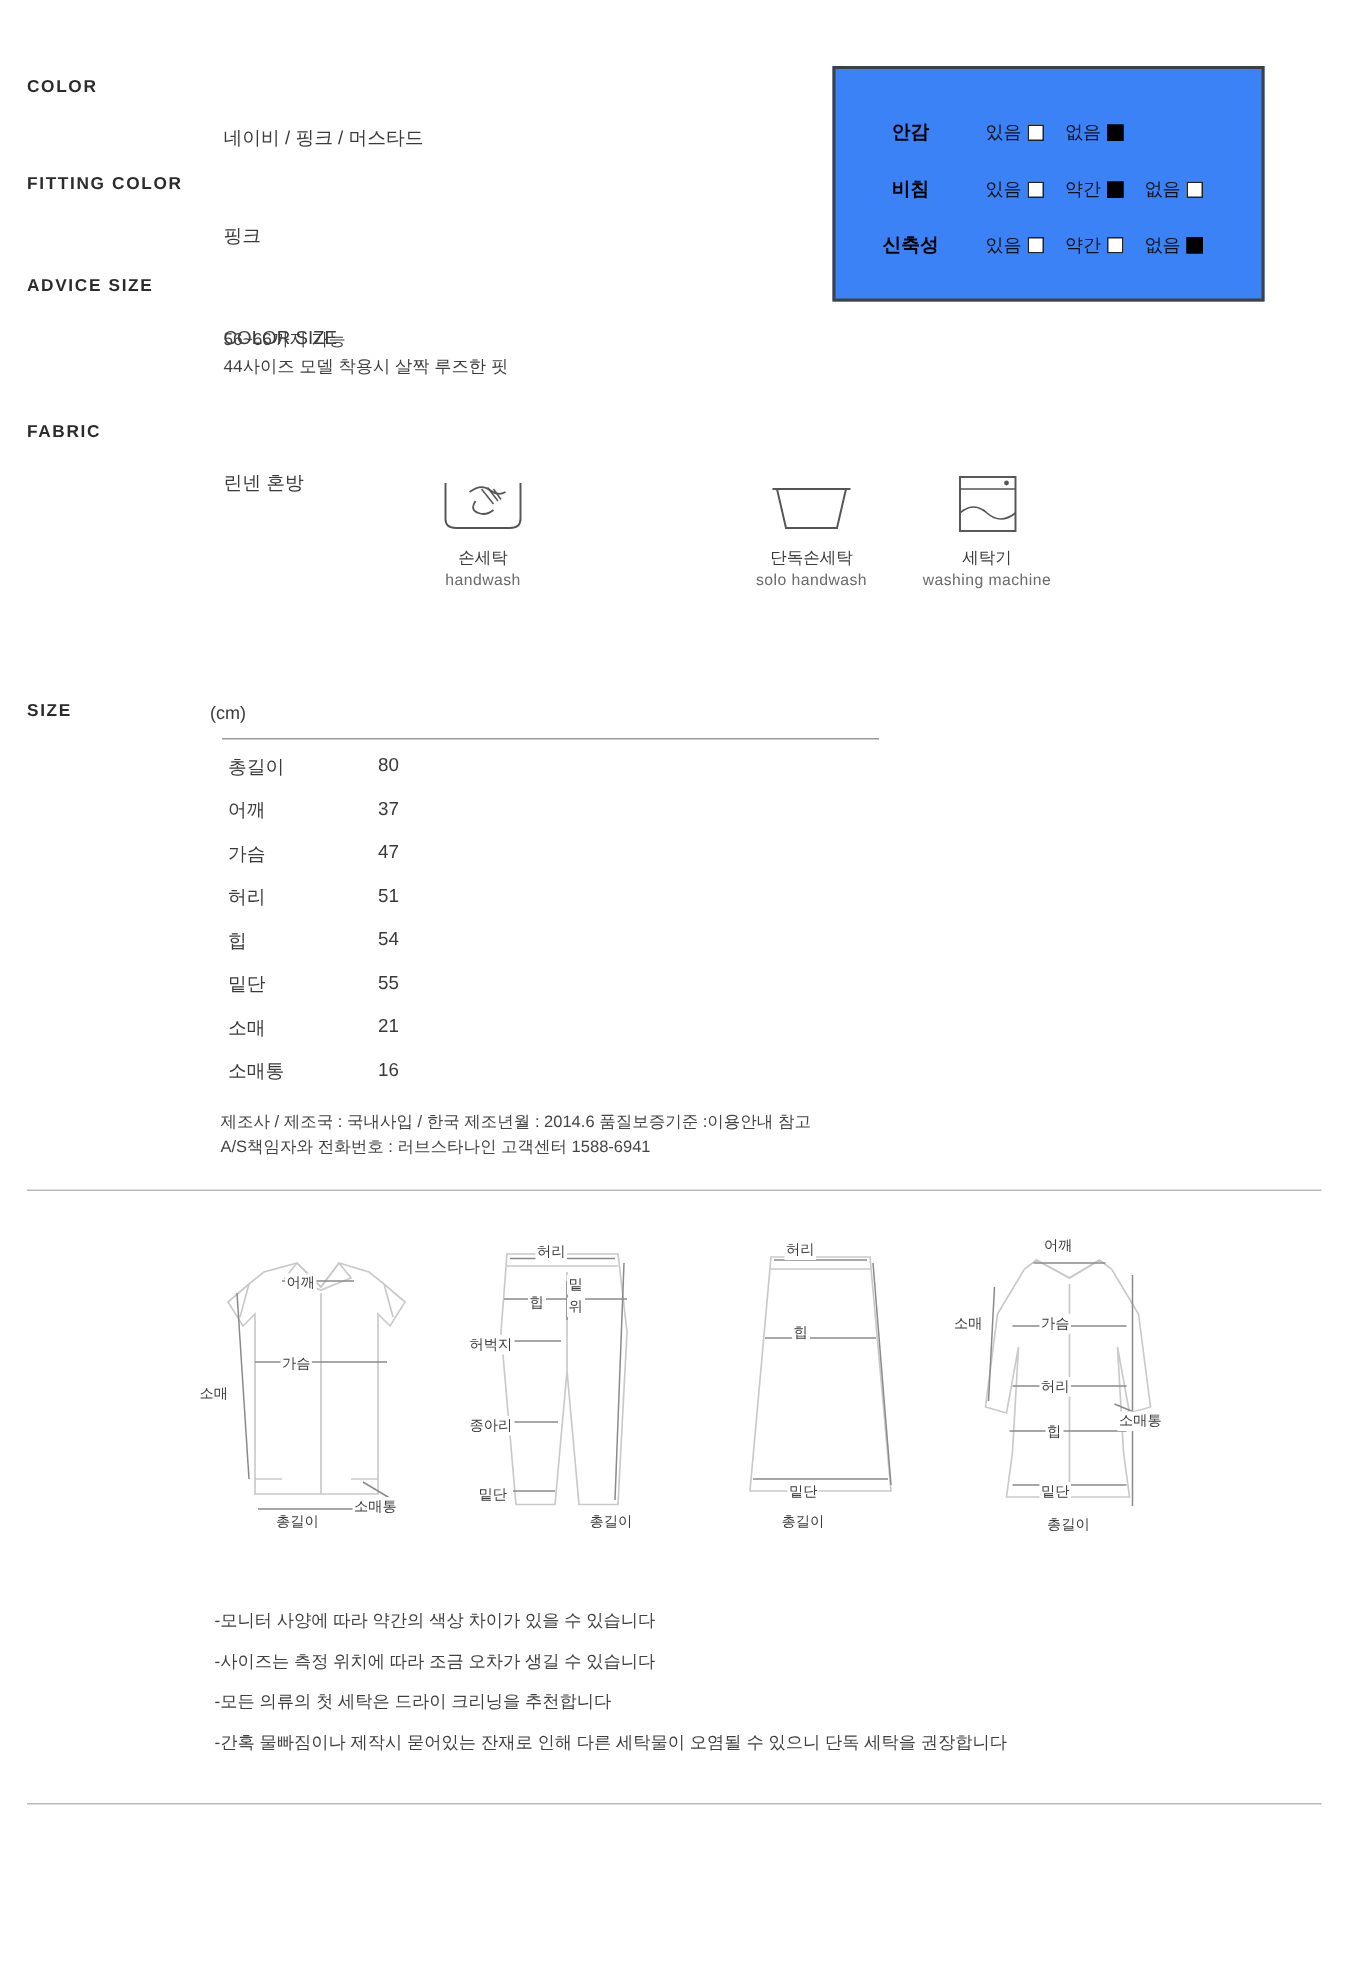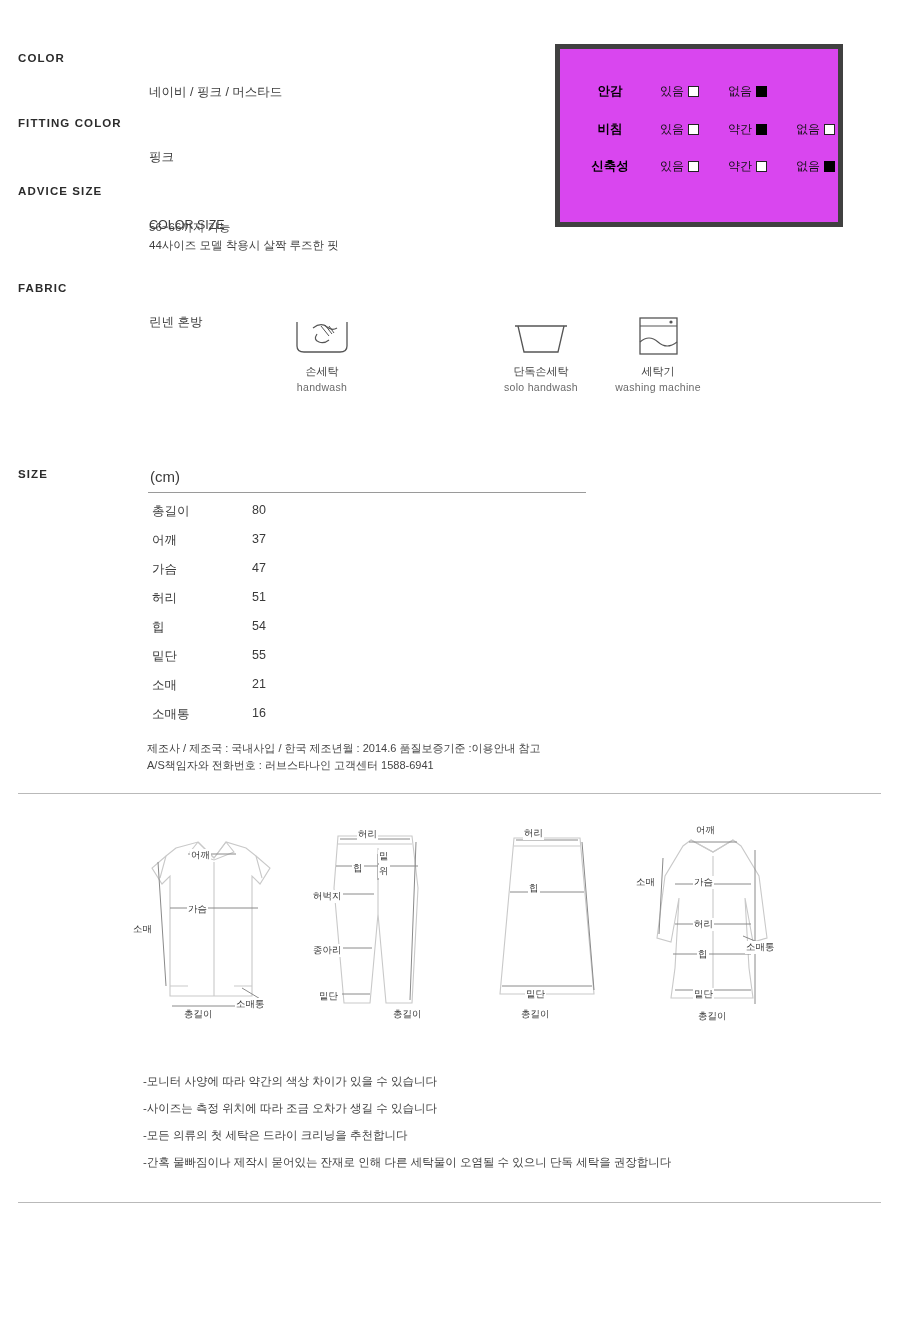--- a/index.html
+++ b/index.html
@@ -27,33 +27,33 @@
     font-size: 12.5px; color: #3a3a3a; line-height: 17px; margin-top: 32px;
   }
   .spec-sub {
     position: absolute; left: 131px;
     font-size: 11.5px; color: #3f3f3f; line-height: 18px;
   }
 
   
   .infobox {
     position: absolute; left: 555px; top: 44px;
-    width: 288px; height: 183px;
-    border: 5px solid #404040;
-    background: #d946ef;
+    width: 288px; height: 157px;
+    border: 2px solid #404040;
+    background: #3b82f6;
   }
   .infobox-row {
     position: absolute; left: 0; width: 288px; height: 30px;
     display: flex; align-items: center;
   }
   .ib-name {
     width: 100px; text-align: center;
     font-size: 12.5px; font-weight: bold; color: #000;
   }
-  .ib-opts { display: flex; align-items: center; gap: 29px; font-size: 12px; color: #111; }
+  .ib-opts { display: flex; align-items: center; gap: 14px; font-size: 12px; color: #111; }
   .ib-opt { display: inline-flex; align-items: center; gap: 4px; white-space: nowrap; }
   .box { display:inline-block; width: 11px; height: 11px; border: 1px solid #222; background: #fff; }
   .box.filled { background: #000; border-color: #000; }
 
   
   .care-wrap { position: absolute; left: 146px; top: 310px; width: 620px; height: 100px; }
   .care-item { position: absolute; top: 0; width: 120px; text-align: center; }
   .care-art { height: 48px; display: flex; align-items: flex-end; justify-content: center; }
   .care-kr { font-size: 11px; color: #3b3b3b; margin-top: 6px; }
   .care-en { font-size: 10.5px; color: #6a6a6a; margin-top: 2px; letter-spacing: .3px; }
@@ -62,21 +62,21 @@
 
   
   .size-rule {
     position: absolute; left: 148px; top: 492px;
     width: 438px; height: 0; border-top: 1px solid #9a9a9a;
   }
   .size-table { position: absolute; left: 148px; top: 503px; width: 440px; }
   .size-row { height: 29px; position: relative; }
   .size-name { position: absolute; left: 4px; top: 0; font-size: 12.5px; color: #3a3a3a; }
   .size-val  { position: absolute; left: 104px; top: 0; font-size: 12.5px; color: #3a3a3a; }
-  .unit-label { position: absolute; left: 150px; top: 468px; font-size: 15px; color: #3a3a3a; }
+  .unit-label { position: absolute; left: 140px; top: 468px; font-size: 12px; color: #3a3a3a; }
 
   .maker-info { position: absolute; left: 147px; top: 740px; font-size: 11px; color: #444; line-height: 17px; }
 
   
   .hr-main {
     position: absolute; left: 18px; width: 863px; height: 0;
     border-top: 1px solid #b9b9b9;
   }
 
   

